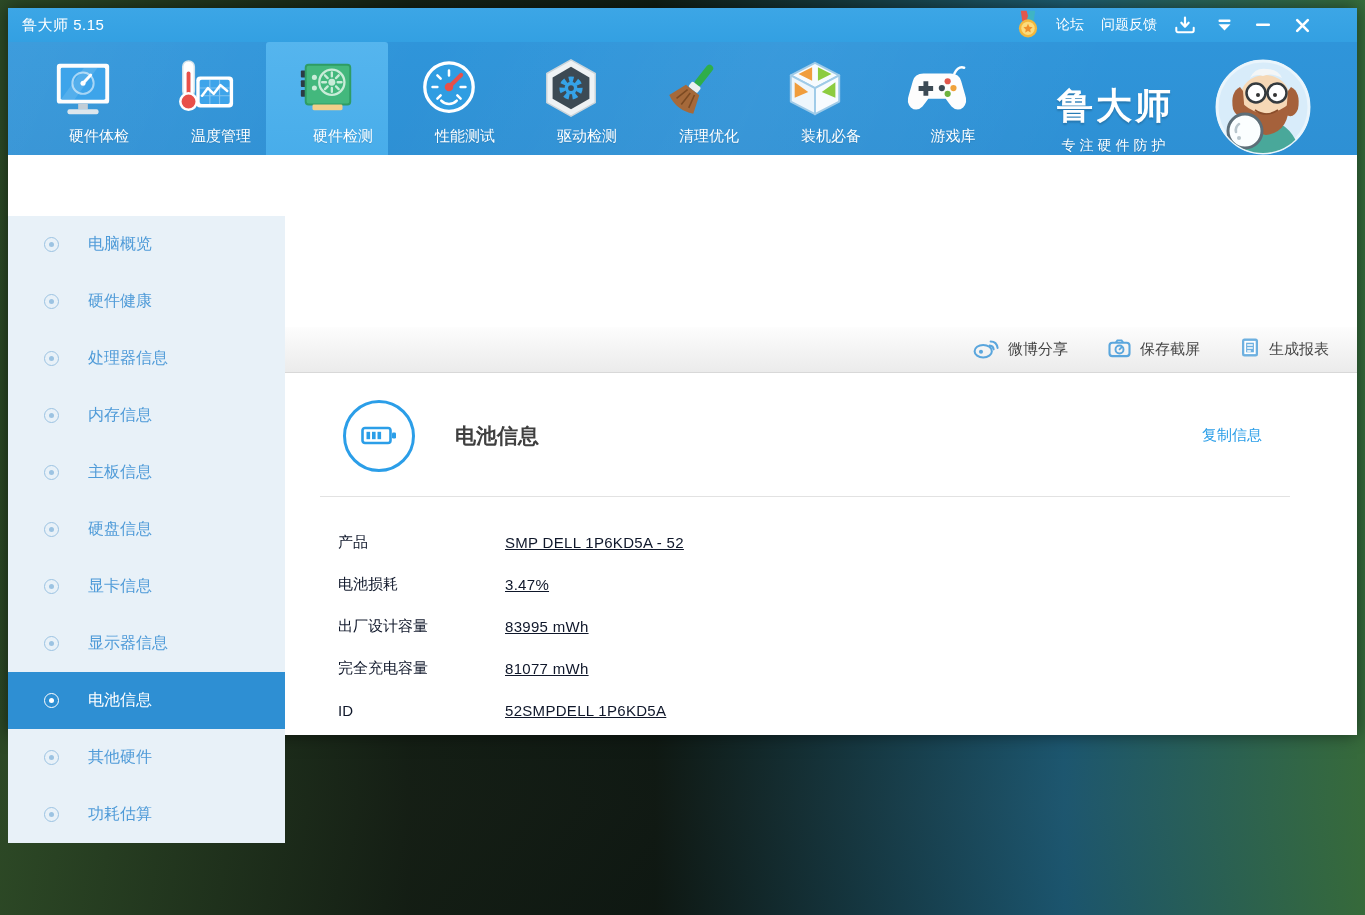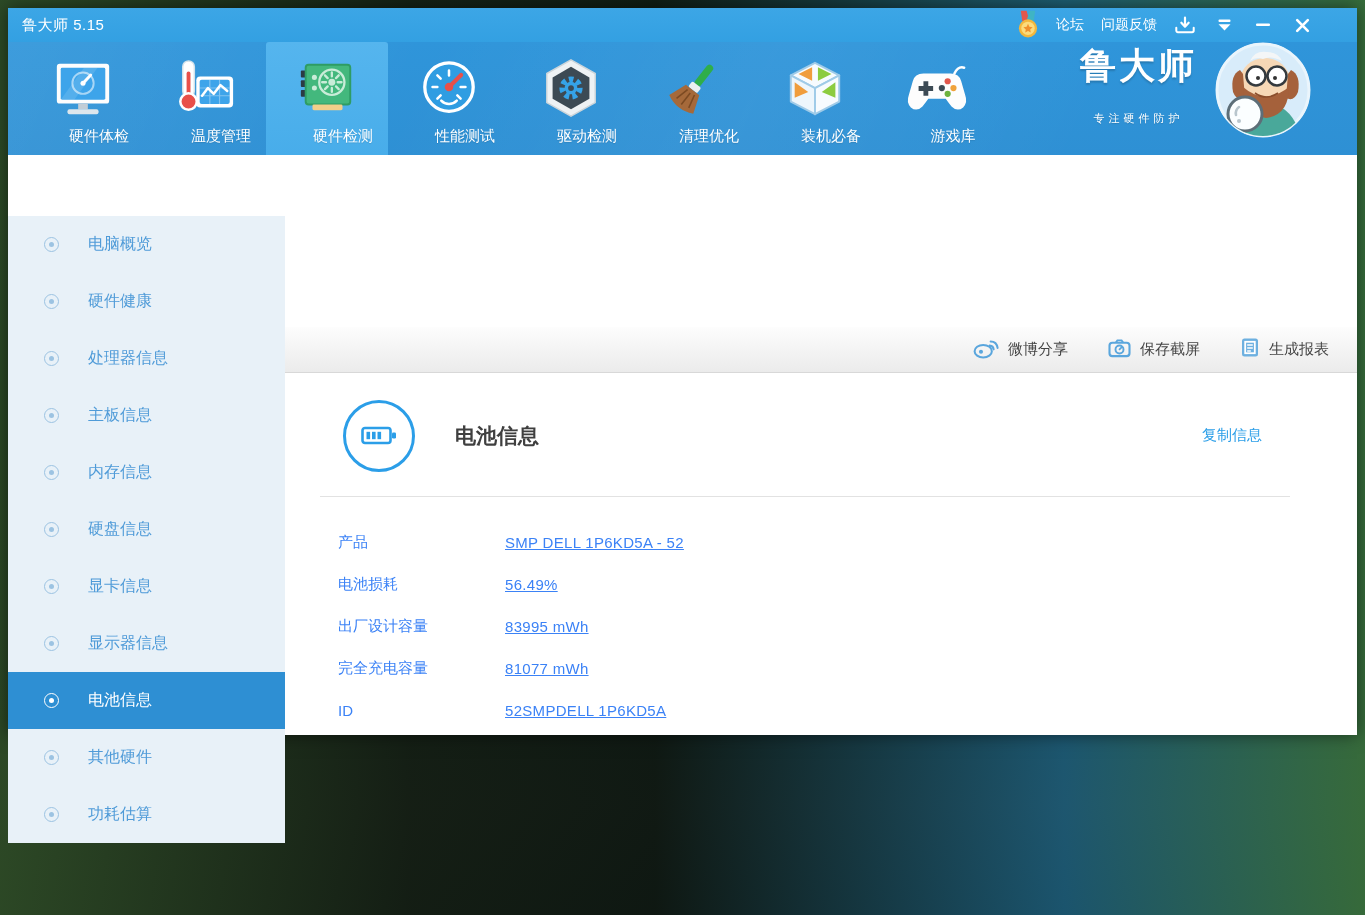--- a/index.html
+++ b/index.html
@@ -25,24 +25,24 @@
   .toolbar{height:113px;display:flex;align-items:stretch;padding-left:14px;position:relative;
     background:
       linear-gradient(115deg, rgba(255,255,255,.07) 0%, rgba(255,255,255,0) 30%,
         rgba(255,255,255,.05) 55%, rgba(255,255,255,0) 80%),
       linear-gradient(180deg,#2f95da,#2e90d4);}
   .tool-item{width:122px;display:flex;flex-direction:column;align-items:center;
     padding-top:11px;color:#fff;cursor:pointer;box-sizing:border-box;}
   .tool-item.active{background:linear-gradient(180deg,#55b5ee,#48adea);border-radius:3px 3px 0 0;}
   .tool-icon{width:70px;height:72px;display:flex;align-items:center;justify-content:center;}
   .tool-label{font-size:15px;margin-top:2px;text-shadow:0 1px 1px rgba(0,0,0,.12);white-space:nowrap;margin-left:32px;}
-  .brand{margin-left:auto;display:flex;align-items:flex-start;padding-right:46px;}
+  .brand{margin-left:auto;display:flex;align-items:flex-end;padding-right:46px;gap:23px;}
   .brand-text{text-align:center;color:#fff;margin-right:18px;}
   .brand-name{font-size:36px;font-weight:bold;letter-spacing:3px;text-shadow:0 2px 2px rgba(0,0,0,.18);}
-  .brand-tagline{font-size:11px;letter-spacing:4px;margin-top:20px;text-shadow:0 1px 1px rgba(0,0,0,.15);}
+  .brand-tagline{font-size:14px;letter-spacing:4px;margin-top:6px;text-shadow:0 1px 1px rgba(0,0,0,.15);}
   .avatar{width:96px;height:96px;border-radius:50%;overflow:hidden;flex:0 0 auto;}
 
   
   .main{display:flex;height:748px;align-items:center;}
   .sidebar{width:277px;background:#e8f1f8;flex:0 0 auto;}
   .sb-item{height:57px;display:flex;align-items:center;padding-left:36px;color:#4f9bd8;
     font-size:16px;cursor:pointer;box-sizing:border-box;}
   .sb-radio{width:13px;height:13px;border:1px solid #9cc3e2;border-radius:50%;
     position:relative;margin-right:29px;flex:0 0 auto;}
   .sb-radio::after{content:'';position:absolute;left:4px;top:4px;right:4px;bottom:4px;
@@ -58,21 +58,21 @@
   .action{display:flex;align-items:center;gap:9px;font-size:15px;color:#444;cursor:pointer;}
 
   .page-head{display:flex;align-items:center;padding:27px 95px 0 58px;}
   .batt-circle{width:66px;height:66px;border:3px solid #2b9ee8;border-radius:50%;
     display:flex;align-items:center;justify-content:center;flex:0 0 auto;}
   .page-title{font-size:21px;font-weight:bold;color:#3f3f3f;margin-left:40px;}
   .copy-link{margin-left:auto;color:#2b9ee8;font-size:15px;cursor:pointer;}
   .divider{height:1px;background:#e2e2e2;margin:24px 67px 0 35px;}
 
   .info-table{margin:25px 0 0 53px;}
-  .info-row{display:flex;height:42px;align-items:center;font-size:15px;color:#3b82f6;}
+  .info-row{display:flex;height:42px;align-items:center;font-size:15px;color:#0f172a;}
   .info-label{width:167px;flex:0 0 auto;}
   .info-value{letter-spacing:.3px;text-decoration:underline;}
 </style>
 </head>
 <body>
 
 <div class="window">
 
   <div class="titlebar">
     <span class="app-title">鲁大师 5.15</span>
@@ -286,25 +286,25 @@
       <div class="sb-item">
         <span class="sb-radio"></span>
         <span>硬件健康</span>
       </div>
       <div class="sb-item">
         <span class="sb-radio"></span>
         <span>处理器信息</span>
       </div>
       <div class="sb-item">
         <span class="sb-radio"></span>
+        <span>内存信息</span>
+      </div>
+      <div class="sb-item">
+        <span class="sb-radio"></span>
         <span>主板信息</span>
-      </div>
-      <div class="sb-item">
-        <span class="sb-radio"></span>
-        <span>内存信息</span>
       </div>
       <div class="sb-item">
         <span class="sb-radio"></span>
         <span>硬盘信息</span>
       </div>
       <div class="sb-item">
         <span class="sb-radio"></span>
         <span>显卡信息</span>
       </div>
       <div class="sb-item">
@@ -377,21 +377,21 @@
 
       <div class="divider"></div>
 
       <div class="info-table">
         <div class="info-row">
           <span class="info-label">产品</span>
           <span class="info-value">SMP DELL 1P6KD5A - 52</span>
         </div>
         <div class="info-row">
           <span class="info-label">电池损耗</span>
-          <span class="info-value">56.49%</span>
+          <span class="info-value">3.47%</span>
         </div>
         <div class="info-row">
           <span class="info-label">出厂设计容量</span>
           <span class="info-value">83995 mWh</span>
         </div>
         <div class="info-row">
           <span class="info-label">完全充电容量</span>
           <span class="info-value">81077 mWh</span>
         </div>
         <div class="info-row">

